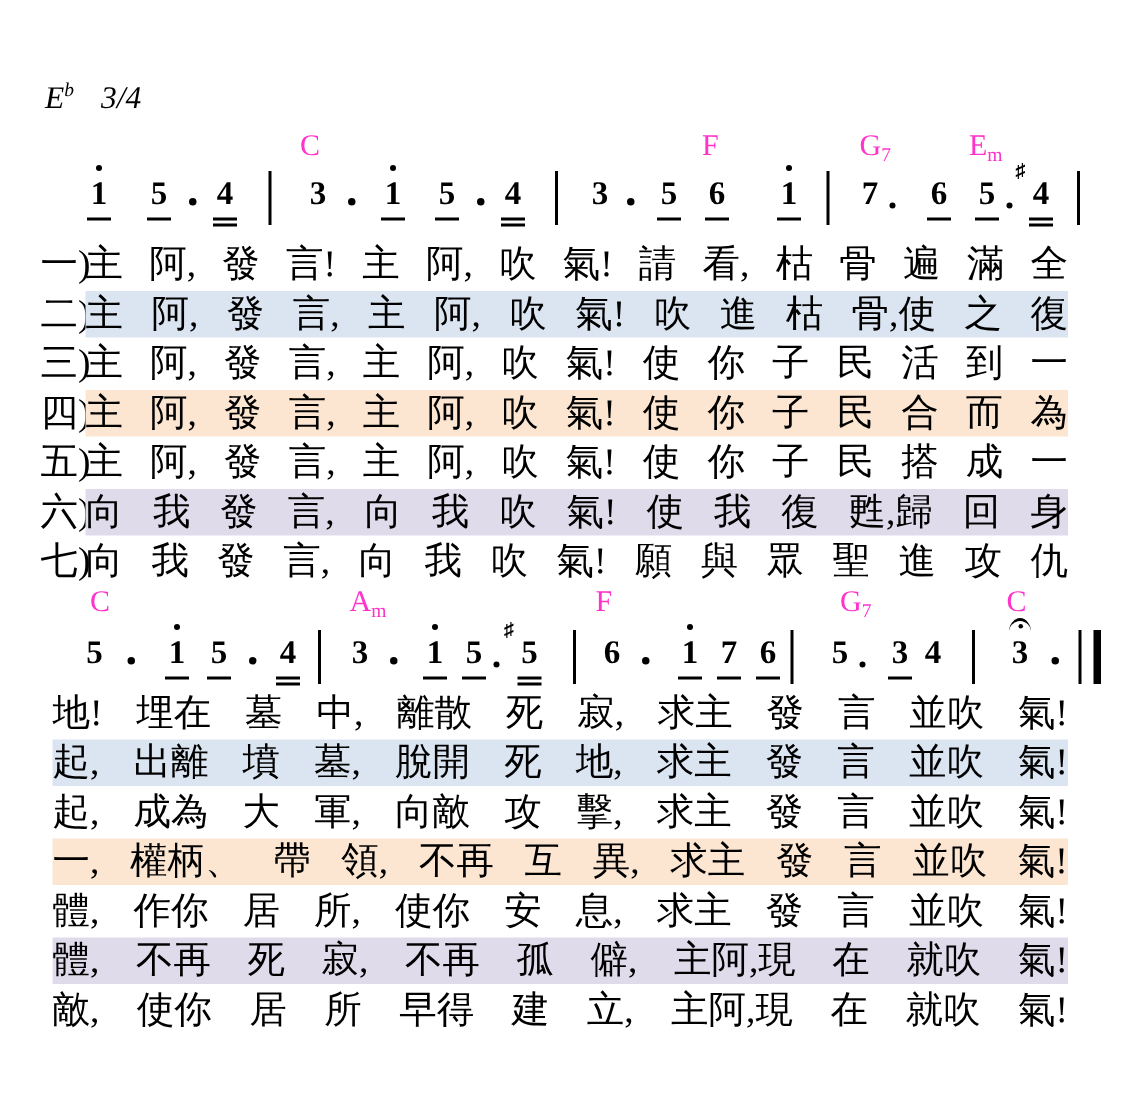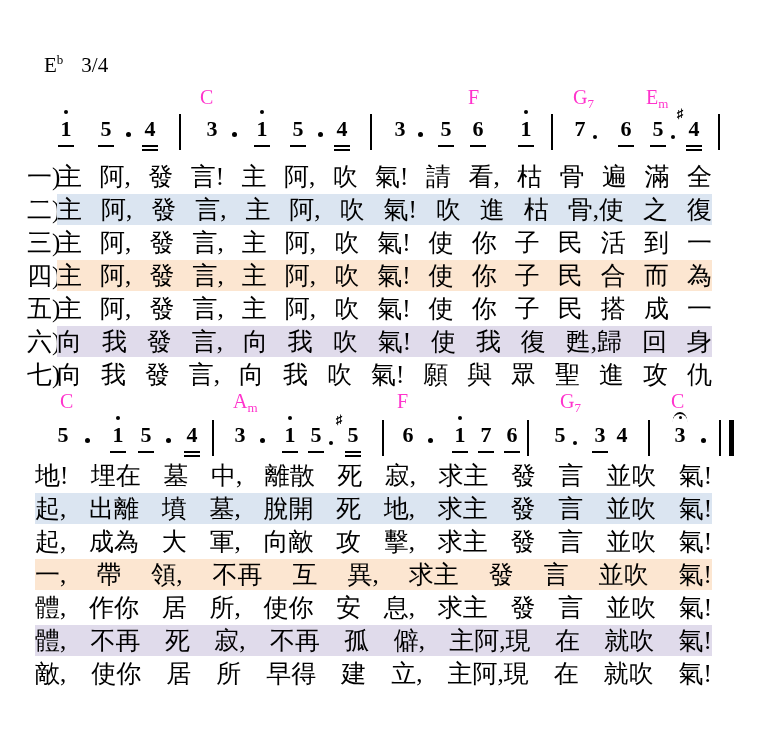--- a/index.html
+++ b/index.html
@@ -1,20 +1,20 @@
 <!DOCTYPE html>
 <html style="--chord: #ff33cc;"><head>
 <meta charset="utf-8">
 <style>
   html,body{margin:0;padding:0;background:#fff;}
   .page{position:relative;width:757px;height:744px;background:#fff;overflow:hidden;
         font-family:"Liberation Serif", serif;color:#000;}
   .title{position:absolute;top:16px;left:0;width:100%;text-align:center;
          font-weight:bold;font-size:22px;letter-spacing:1px;}
-  .key{position:absolute;top:52px;left:44px;font-size:21px;}
+  .key{position:absolute;top:52px;left:30px;font-size:21px;font-style:italic;}
   .key .keynote{font-size:21px;}
   .key .keyacc{font-size:13px;vertical-align:super;}
   .key .keytime{margin-left:18px;font-size:21px;}
 
   .chord-row{position:absolute;left:0;width:757px;height:26px;}
   .chord{position:absolute;top:0;color:var(--chord,#ff33cc);font-size:20px;white-space:nowrap;}
   .chord-sub{font-size:13px;position:relative;top:4px;}
 
   .notation-row{position:absolute;left:0;width:757px;height:50px;}
   .note{position:absolute;top:0;width:16px;height:50px;}
@@ -407,20 +407,21 @@
           <span class="tok">求主</span>
           <span class="tok">發</span>
           <span class="tok">言</span>
           <span class="tok">並吹</span>
           <span class="tok">氣!</span>
         </div>
       </div>
       <div class="lyric-row" style="top: 559px;">
         <div class="lyric-text bottom" style="background: rgb(252, 230, 209);">
           <span class="tok">一,</span>
+          <span class="tok">權柄、</span>
           <span class="tok">帶</span>
           <span class="tok">領,</span>
           <span class="tok">不再</span>
           <span class="tok">互</span>
           <span class="tok">異,</span>
           <span class="tok">求主</span>
           <span class="tok">發</span>
           <span class="tok">言</span>
           <span class="tok">並吹</span>
           <span class="tok">氣!</span>

